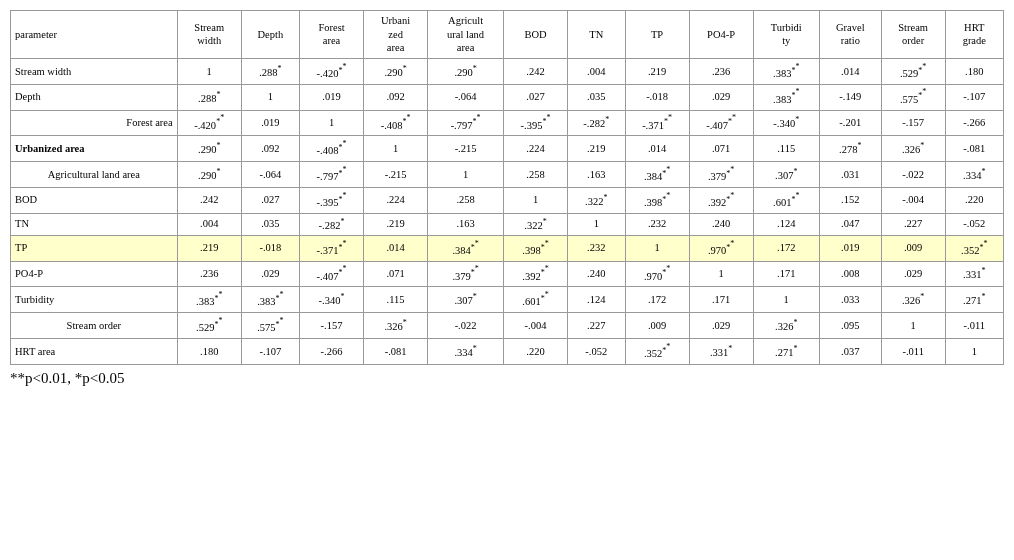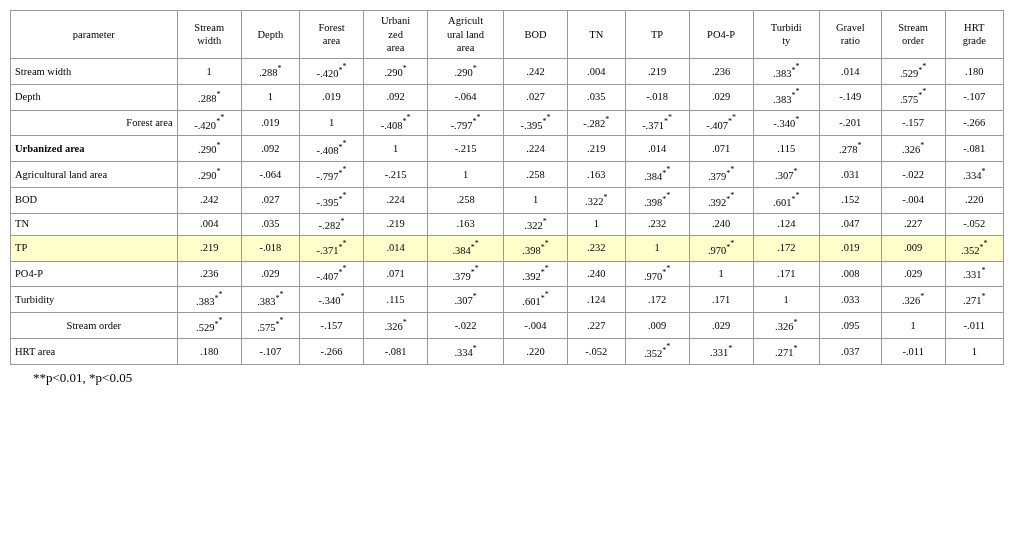--- a/index.html
+++ b/index.html
@@ -23,32 +23,31 @@
       padding: 3px 4px;
       text-align: center;
       vertical-align: middle;
       line-height: 1.3;
     }
     th {
       font-weight: normal;
       background: #fff;
     }
     td:first-child, th:first-child {
-      text-align: center;
+      text-align: left;
     }
     .header-row th {
       font-weight: normal;
     }
     sup {
       font-size: 8px;
     }
     .footnote {
       margin-top: 5px;
-      font-size: 13px;
-      margin-left: 23px;
+      font-size: 15px;
     }
     .highlight-row td {
       background: #ffffcc;
     }
   </style>
 </head>
 <body>
 
 <div class="table-container">
   <table>
@@ -129,21 +128,21 @@
           <td>.224</td>
           <td>.219</td>
           <td>.014</td>
           <td>.071</td>
           <td>.115</td>
           <td>.278<sup>*</sup></td>
           <td>.326<sup>*</sup></td>
           <td>-.081</td>
         </tr>
         <tr>
-          <td style="text-align: left;">Agricultural land area</td>
+          <td style="text-align: center;">Agricultural land area</td>
           <td>.290<sup>*</sup></td>
           <td>-.064</td>
           <td>-.797<sup>*<sup>*</sup></sup></td>
           <td>-.215</td>
           <td>1</td>
           <td>.258</td>
           <td>.163</td>
           <td>.384<sup>*<sup>*</sup></sup></td>
           <td>.379<sup>*<sup>*</sup></sup></td>
           <td>.307<sup>*</sup></td>

